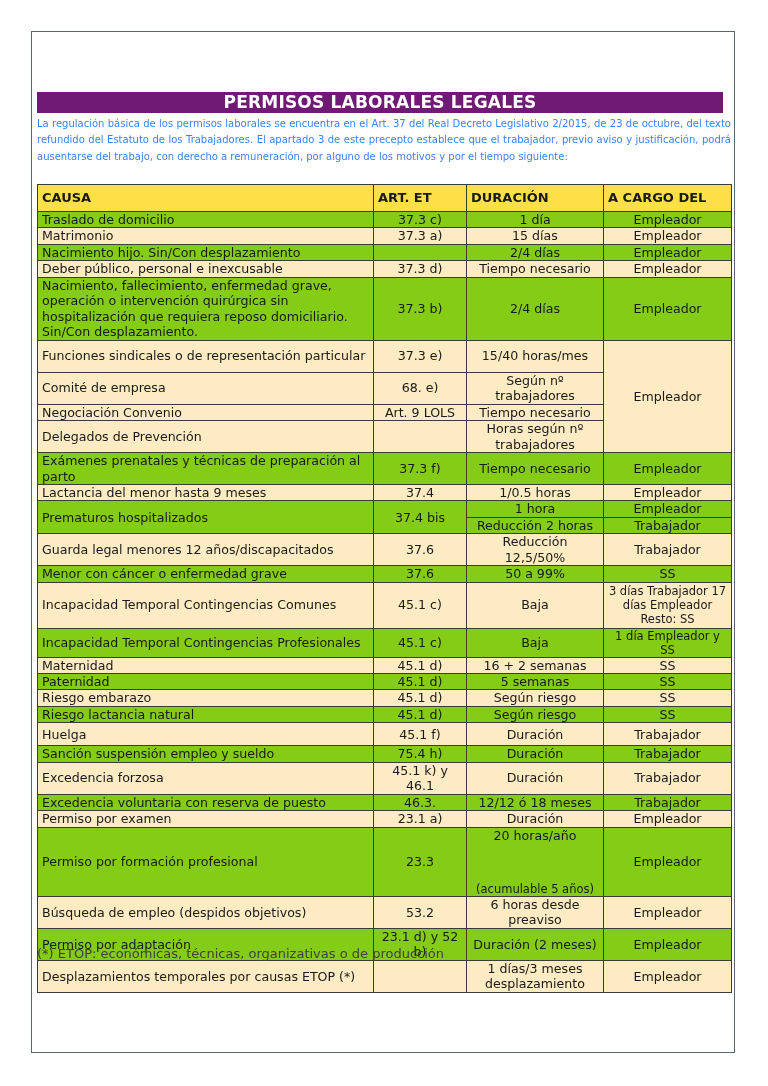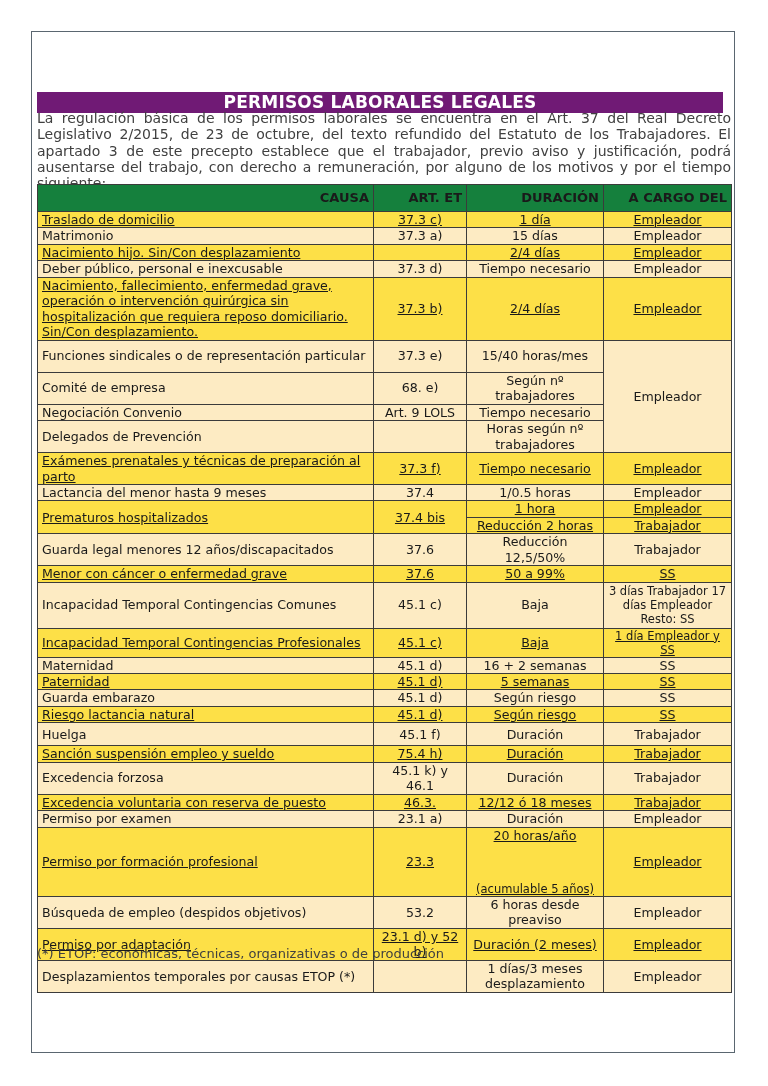--- a/index.html
+++ b/index.html
@@ -3,31 +3,31 @@
 <meta charset="utf-8">
 <style>
   html, body { margin: 0; padding: 0; background: #ffffff; }
   body { width: 768px; height: 1086px; position: relative; overflow: hidden;
          font-family: "DejaVu Sans", sans-serif; color: #1a1a1a; }
   .frame { position: absolute; left: 31px; top: 31px; width: 704px; height: 1022px;
            border: 1px solid #5a6670; box-sizing: border-box; }
   .banner { position: absolute; left: 37px; top: 92px; width: 686px; height: 21px;
             background: #701a75; color: #ffffff; font-weight: bold; font-size: 17px;
             text-align: center; line-height: 21px; letter-spacing: 0.2px; }
-  .intro { position: absolute; left: 37px; top: 110px; width: 694px;
-           font-size: 14px; line-height: 16.3px; text-align: justify; color: #404040; }
+  .intro { position: absolute; left: 37px; top: 116px; width: 694px;
+           font-size: 10px; line-height: 16.3px; text-align: justify; color: #3b82f6; }
   table { position: absolute; left: 37px; top: 184px; width: 694px;
           border-collapse: collapse; table-layout: fixed; font-size: 12.6px; }
   td, th { border: 1px solid #3b3b3b; padding: 0 4px; line-height: 15.4px;
            vertical-align: middle; overflow: hidden; }
-  th { background: #15803d; font-weight: bold; text-align: right; height: 26px; font-size: 13px; color:#1a1a1a; }
+  th { background: #fde047; font-weight: bold; text-align: left; height: 26px; font-size: 13px; color:#1a1a1a; }
   td.c { text-align: center; }
   td.r { text-align: left; }
   tr.y td { background: #fdebc3; }
-  tr.b td { background: #fde047; text-decoration: underline; }
+  tr.b td { background: #84cc16; }
   .small { font-size: 11.5px; margin-top: 40px; }
   .foot { position: absolute; left: 37px; top: 946px; font-size: 13px; color: #404040; }
 </style>
 </head>
 <body>
 
 <div class="frame"></div>
 
 <div class="banner">PERMISOS LABORALES LEGALES</div>
 <div class="intro">La regulación básica de los permisos laborales se encuentra en el Art. 37 del Real Decreto Legislativo 2/2015, de 23 de octubre, del texto refundido del Estatuto de los Trabajadores. El apartado 3 de este precepto establece que el trabajador, previo aviso y justificación, podrá ausentarse del trabajo, con derecho a remuneración, por alguno de los motivos y por el tiempo siguiente:</div>
@@ -151,21 +151,21 @@
       <td class="c">16 + 2 semanas</td>
       <td class="c">SS</td>
     </tr>
     <tr class="b" style="height:16px">
       <td>Paternidad</td>
       <td class="c">45.1 d)</td>
       <td class="c">5 semanas</td>
       <td class="c">SS</td>
     </tr>
     <tr class="y" style="height:16px">
-      <td>Guarda embarazo</td>
+      <td>Riesgo embarazo</td>
       <td class="c">45.1 d)</td>
       <td class="c">Según riesgo</td>
       <td class="c">SS</td>
     </tr>
     <tr class="b" style="height:16px">
       <td>Riesgo lactancia natural</td>
       <td class="c">45.1 d)</td>
       <td class="c">Según riesgo</td>
       <td class="c">SS</td>
     </tr>

